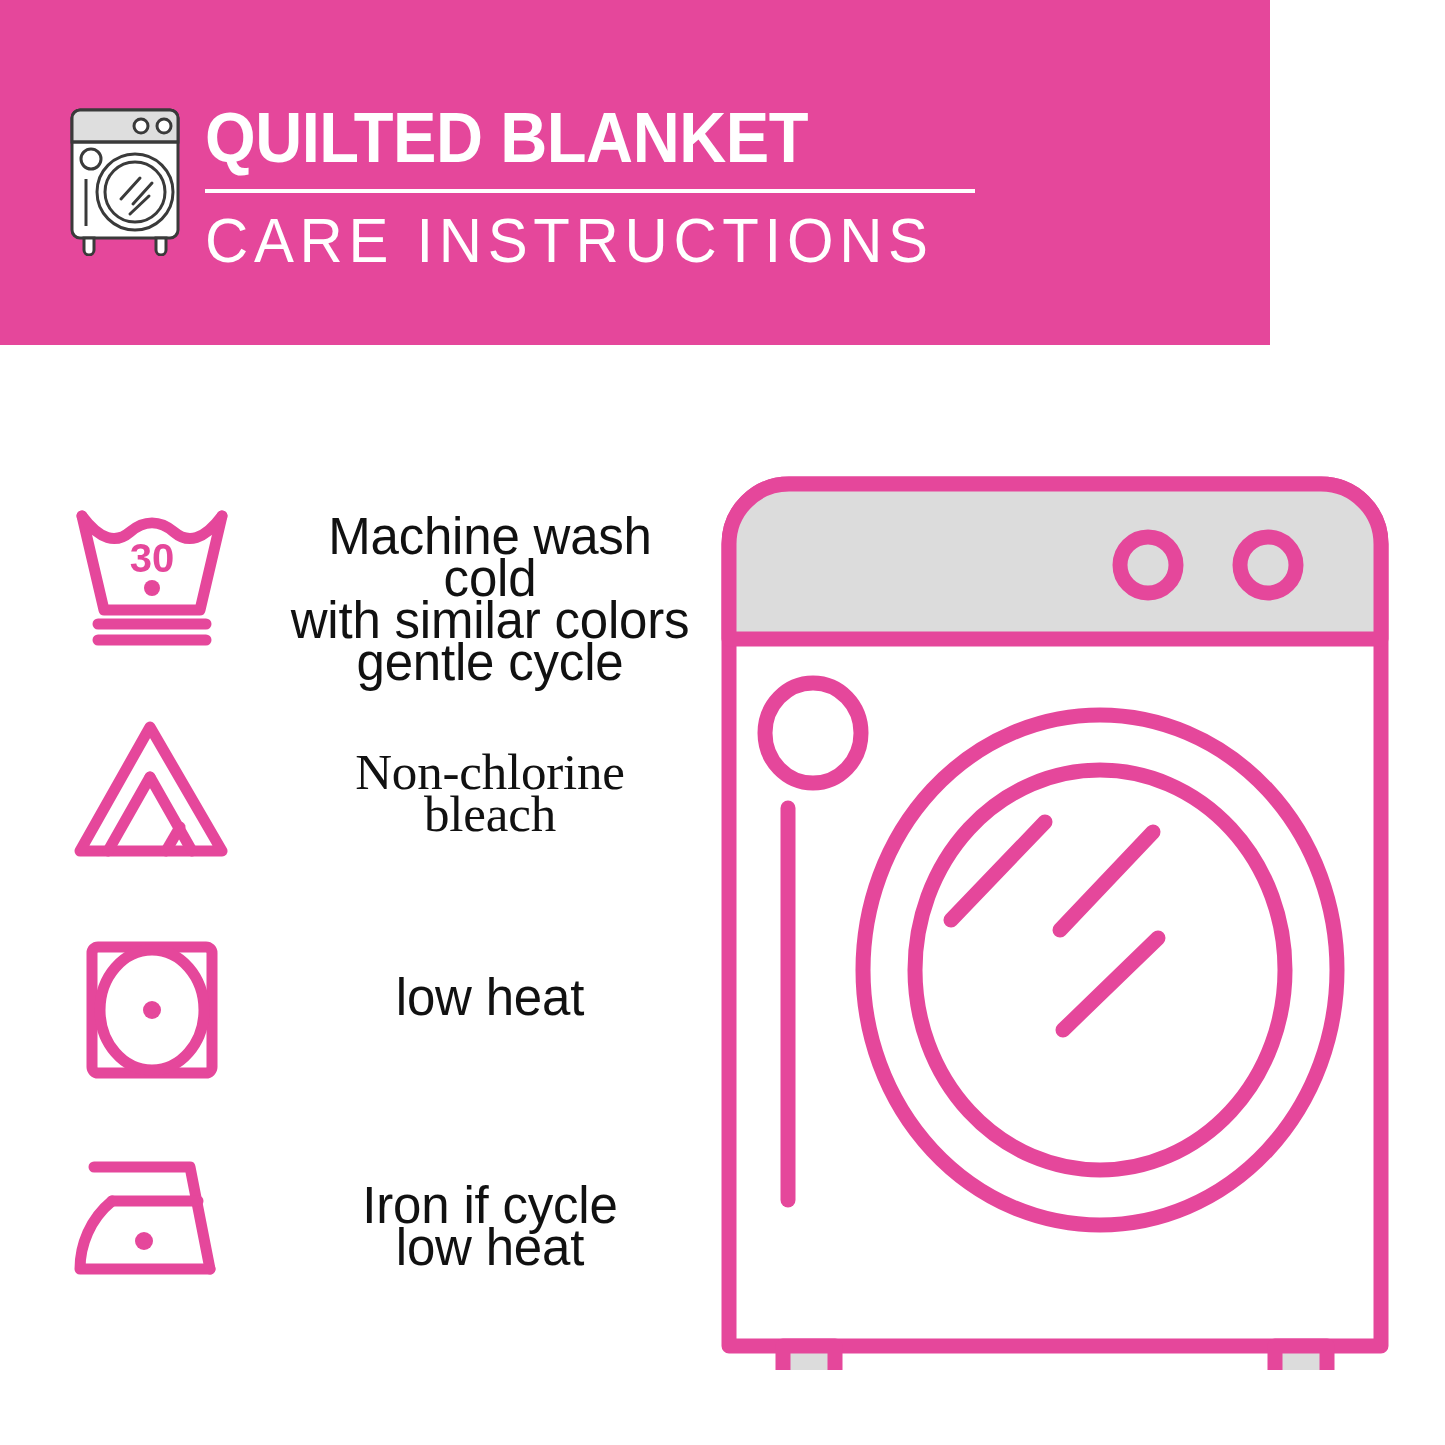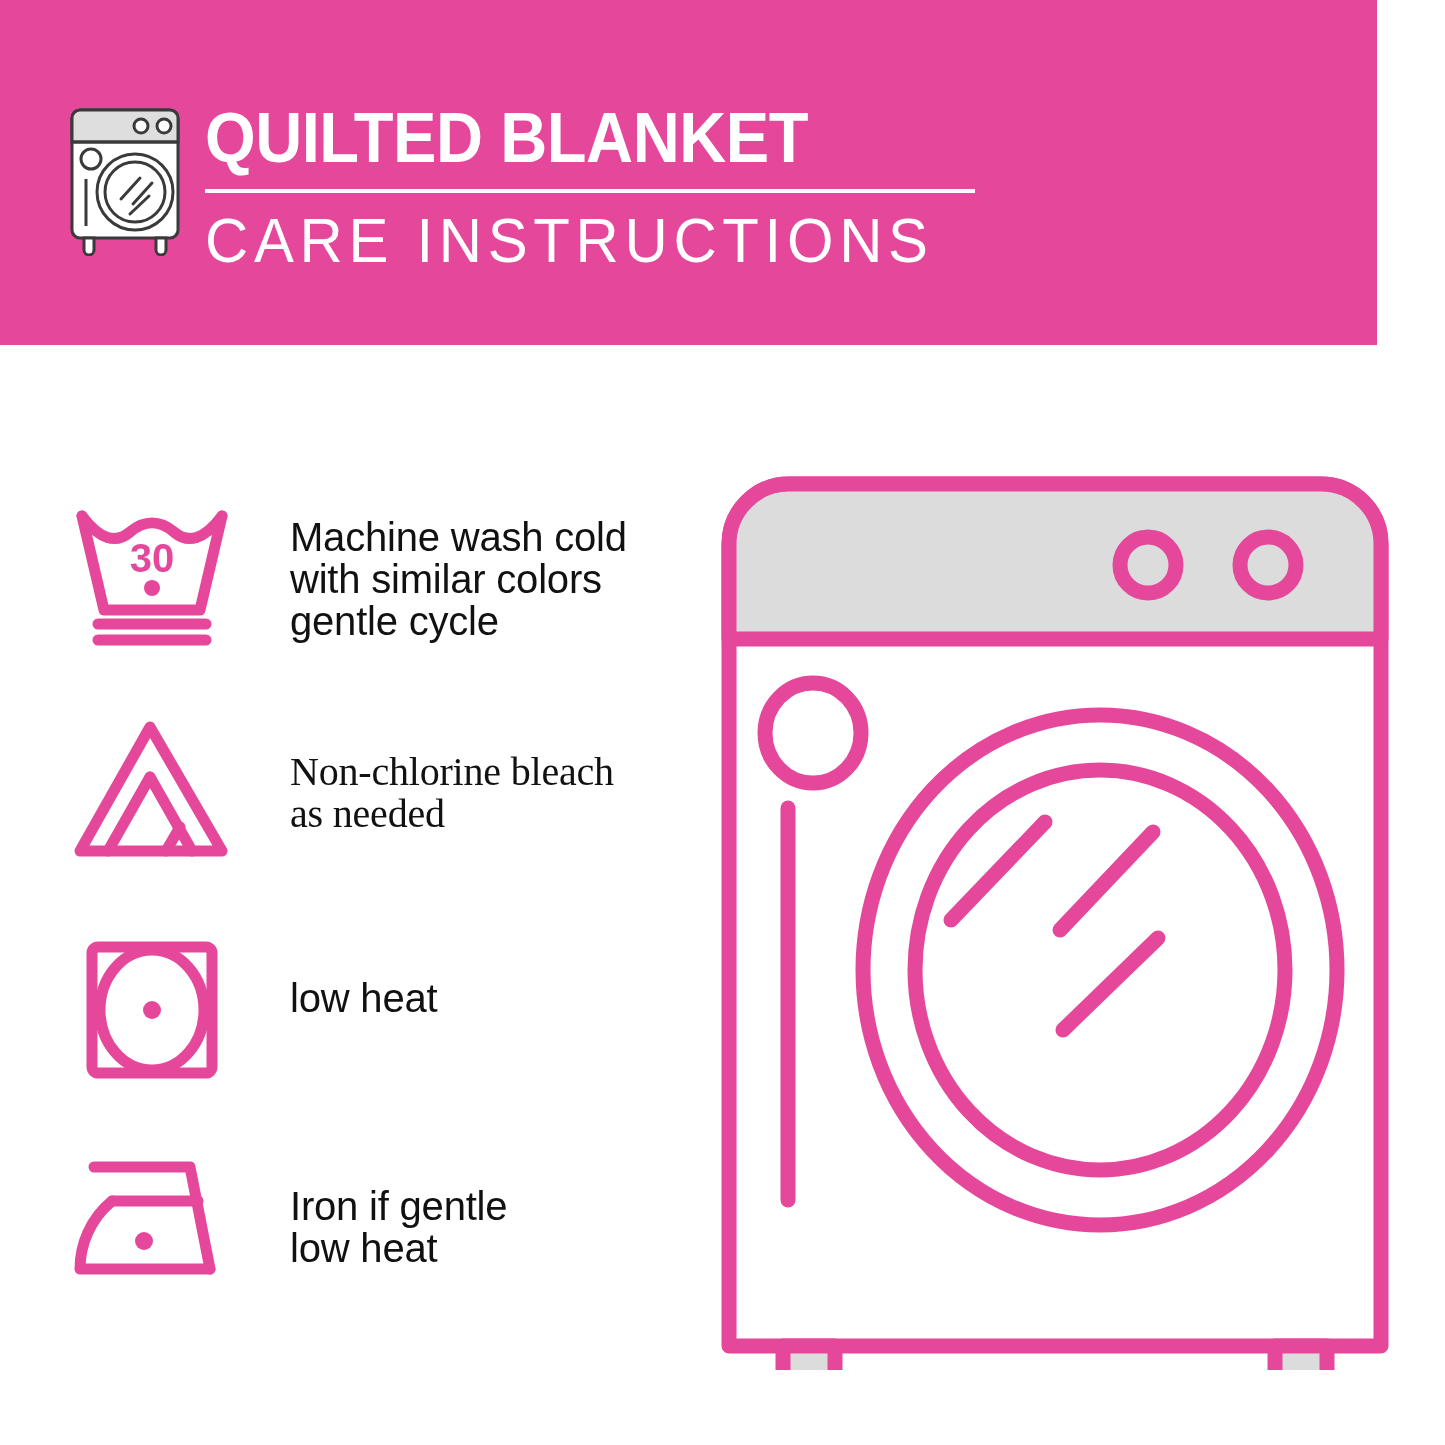--- a/index.html
+++ b/index.html
@@ -16,21 +16,21 @@
     height: 1445px;
     background: #ffffff;
     overflow: hidden;
   }
 
   
   #header {
     position: absolute;
     left: 0;
     top: 0;
-    width: 1377px;
+    width: 1270px;
     height: 345px;
     background: #e5479b;
   }
   #header-logo {
     position: absolute;
     left: 62px;
     top: 104px;
     width: 130px;
     height: 152px;
   }
@@ -89,24 +89,25 @@
     top: 0;
     width: 160px;
     height: 150px;
     text-align: right;
   }
   .care-text {
     position: absolute;
     left: 290px;
     width: 400px;
     font-family: "Liberation Sans", sans-serif;
-    font-size: 40px;
+    font-size: 51px;
     line-height: 42px;
     color: #111111;
     letter-spacing: -0.2px;
+    text-align: center;
   }
   .care-text span { display: block; }
 
   #row-wash   { top: 155px; }
   #row-bleach { top: 370px; }
   #row-dry    { top: 590px; }
   #row-iron   { top: 800px; }
 
   #row-wash   .care-text { top: 16px; }
   #row-bleach .care-text { top: 36px; font-family: Liberation Serif, serif; }
@@ -198,21 +199,20 @@
             <path d="M78 12 L150 136 L8 136 Z"></path>
 
             <path d="M78 62 L36 136"></path>
             <path d="M78 62 L120 136"></path>
             <path d="M108 112 L94 136"></path>
           </g>
         </svg>
       </div>
       <div class="care-text">
         <span>Non-chlorine bleach</span>
-        <span>as needed</span>
       </div>
     </div>
 
     <div class="care-row" id="row-dry">
       <div class="care-symbol">
         <svg viewBox="0 0 160 150" width="160" height="150" xmlns="http://www.w3.org/2000/svg">
           <g fill="none" stroke="#e5479b" stroke-width="11" stroke-linejoin="round">
             <rect x="20" y="12" width="120" height="126" rx="6" ry="6"></rect>
             <ellipse cx="80" cy="75" rx="52" ry="60"></ellipse>
           </g>
@@ -231,21 +231,21 @@
 
             <path d="M22 22 L118 22 L138 124"></path>
 
             <path d="M40 56 L126 56"></path>
             <path d="M40 56 C18 74 8 100 8 124 L138 124"></path>
           </g>
           <circle cx="72" cy="96" r="9" fill="#e5479b"></circle>
         </svg>
       </div>
       <div class="care-text">
-        <span>Iron if gentle</span>
+        <span>Iron if cycle</span>
         <span>low heat</span>
       </div>
     </div>
 
   </div>
 
   <div id="machine-illustration">
     <svg viewBox="0 0 680 900" width="680" height="900" xmlns="http://www.w3.org/2000/svg">
 
       <path d="M14 74 a60 60 0 0 1 60 -60 h532 a60 60 0 0 1 60 60 v802 h-652 z" fill="#ffffff" stroke="#e5479b" stroke-width="15" stroke-linejoin="round"></path>

